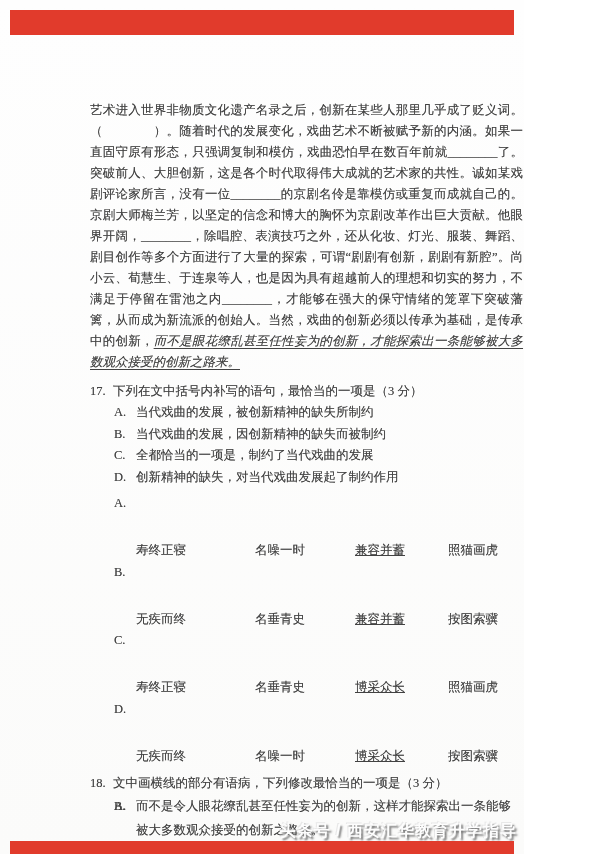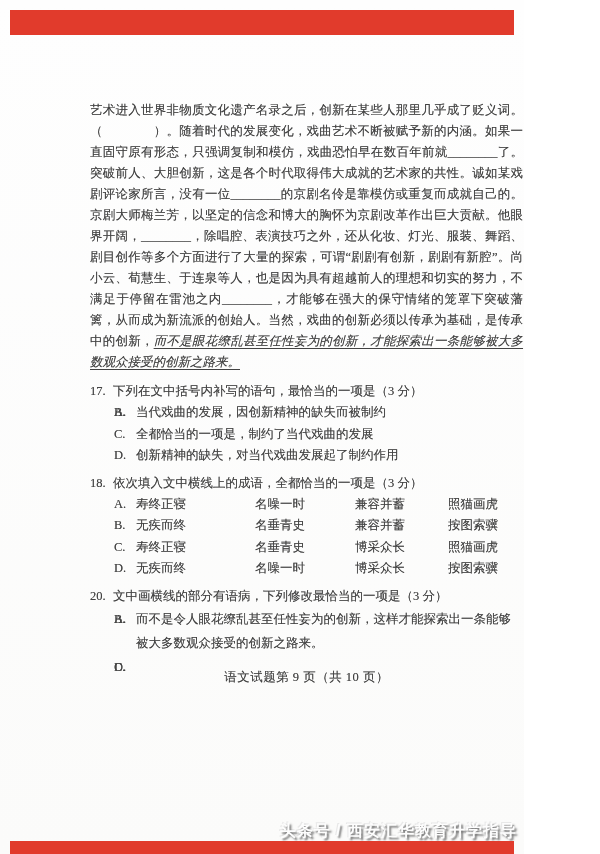--- a/index.html
+++ b/index.html
@@ -47,22 +47,22 @@
     line-height: 21.5px;
   }
   .opt .opt-label {
     position: absolute;
     left: 24px;
     top: 0;
   }
   .q19 .opt { line-height: 24px; }
   .idiom-cell { display: inline-block; }
   .idiom-cell.c1 { width: 119px; }
-  .idiom-cell.c2 { width: 100px; }
-  .idiom-cell.c3 { width: 93px; }
+  .idiom-cell.c2 { width: 100px; margin-top: 47px; }
+  .idiom-cell.c3 { width: 93px; text-decoration: underline; }
   .footer {
     margin-top: 12px;
     text-align: center;
     letter-spacing: 0.5px;
   }
   .watermark {
     position: absolute;
     right: 7px;
     bottom: 12px;
     font-family: "Liberation Sans", sans-serif;
@@ -83,57 +83,57 @@
   <div class="banner top" style="background: rgb(225, 59, 44);"></div>
 
   <div class="content">
 
     <p class="passage"><span>艺术进入世界非物质文化遗产名录之后，创新在某些人那里几乎成了贬义词。（　　　　）。随着时代的发展变化，戏曲艺术不断被赋予新的内涵。如果一直固守原有形态，只强调复制和模仿，戏曲恐怕早在数百年前就________了。突破前人、大胆创新，这是各个时代取得伟大成就的艺术家的共性。诚如某戏剧评论家所言，没有一位________的京剧名伶是靠模仿或重复而成就自己的。京剧大师梅兰芳，以坚定的信念和博大的胸怀为京剧改革作出巨大贡献。他眼界开阔，________，除唱腔、表演技巧之外，还从化妆、灯光、服装、舞蹈、剧目创作等多个方面进行了大量的探索，可谓“剧剧有创新，剧剧有新腔”。尚小云、荀慧生、于连泉等人，也是因为具有超越前人的理想和切实的努力，不满足于停留在雷池之内________，才能够在强大的保守情绪的笼罩下突破藩篱，从而成为新流派的创始人。当然，戏曲的创新必须以传承为基础，是传承中的创新，</span><span class="underlined">而不是眼花缭乱甚至任性妄为的创新，才能探索出一条能够被大多数观众接受的创新之路来。</span></p>
 
     <div class="question">
       <div class="stem"><span class="qnum">17.</span><span>下列在文中括号内补写的语句，最恰当的一项是（3 分）</span></div>
       <div class="opt">
         <span class="opt-label">A.</span>
+        <span>当代戏曲的发展，被创新精神的缺失所制约</span>
       </div>
       <div class="opt">
         <span class="opt-label">B.</span>
         <span>当代戏曲的发展，因创新精神的缺失而被制约</span>
       </div>
       <div class="opt">
         <span class="opt-label">C.</span>
         <span>全都恰当的一项是，制约了当代戏曲的发展</span>
       </div>
       <div class="opt">
         <span class="opt-label">D.</span>
         <span>创新精神的缺失，对当代戏曲发展起了制约作用</span>
       </div>
     </div>
 
     <div class="question">
-      <div class="stem"><span class="qnum">18.</span><span>依次填入文中横线上的成语，全都恰当的一项是（3 分）</span></div>
       <div class="opt">
         <span class="opt-label">A.</span>
         <span class="idiom-cell c1">寿终正寝</span><span class="idiom-cell c2">名噪一时</span><span class="idiom-cell c3">兼容并蓄</span><span class="idiom-cell c4">照猫画虎</span>
       </div>
       <div class="opt">
         <span class="opt-label">B.</span>
         <span class="idiom-cell c1">无疾而终</span><span class="idiom-cell c2">名垂青史</span><span class="idiom-cell c3">兼容并蓄</span><span class="idiom-cell c4">按图索骥</span>
       </div>
       <div class="opt">
         <span class="opt-label">C.</span>
         <span class="idiom-cell c1">寿终正寝</span><span class="idiom-cell c2">名垂青史</span><span class="idiom-cell c3">博采众长</span><span class="idiom-cell c4">照猫画虎</span>
       </div>
       <div class="opt">
         <span class="opt-label">D.</span>
         <span class="idiom-cell c1">无疾而终</span><span class="idiom-cell c2">名噪一时</span><span class="idiom-cell c3">博采众长</span><span class="idiom-cell c4">按图索骥</span>
       </div>
     </div>
 
     <div class="question q19">
-      <div class="stem"><span class="qnum">20.</span><span>文中画横线的部分有语病，下列修改最恰当的一项是（3 分）</span></div>
+      <div class="stem"><span class="qnum">18.</span><span>文中画横线的部分有语病，下列修改最恰当的一项是（3 分）</span></div>
       <div class="opt">
         <span class="opt-label">A.</span>
       </div>
       <div class="opt">
         <span class="opt-label">B.</span>
         <span>而不是令人眼花缭乱甚至任性妄为的创新，这样才能探索出一条能够被大多数观众接受的创新之路来。</span>
       </div>
       <div class="opt">
         <span class="opt-label">C.</span>
       </div>

